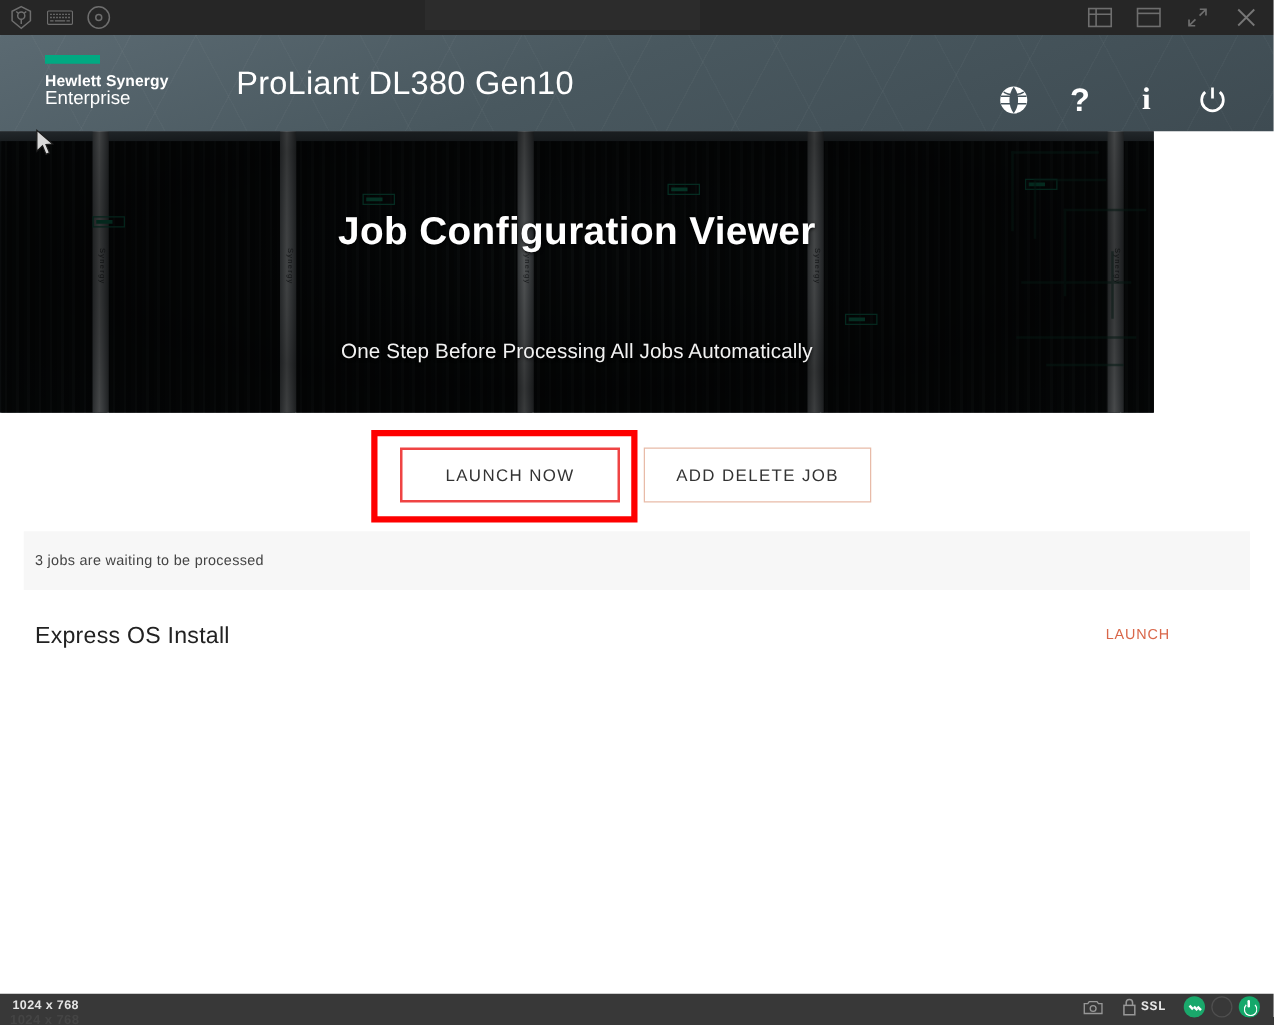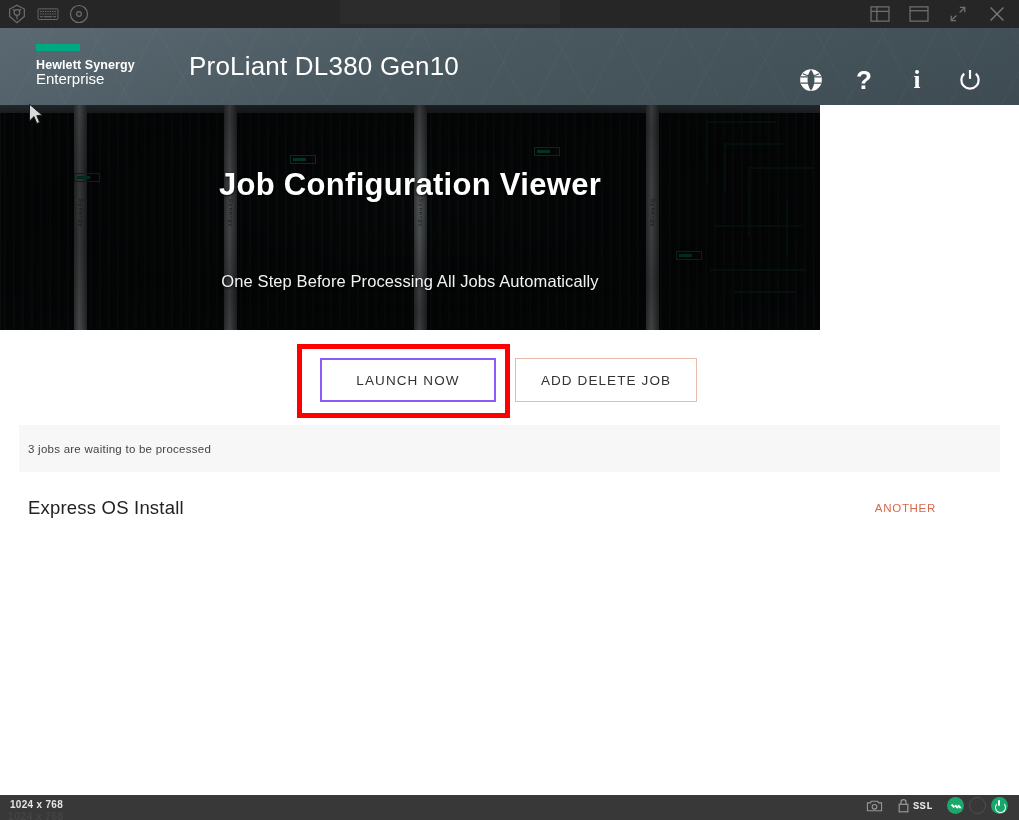--- a/index.html
+++ b/index.html
@@ -62,21 +62,21 @@
     color: #fff; font-size: 26px; font-weight: bold; line-height: 26px;
     width: 26px; text-align: center; user-select: none;
   }
   .hdr-i {
     color: #fff; font-size: 25px; font-weight: bold; line-height: 26px;
     width: 26px; text-align: center; font-family: "Liberation Serif", serif;
   }
 
   
   .hero {
-    position: absolute; top: 105px; left: 0; width: 820px; height: 225px;
+    position: absolute; top: 105px; left: 0; width: 923px; height: 225px;
     overflow: hidden; background: #07090a;
   }
   .hero-photo { position: absolute; inset: 0; }
   .hero-sky {
     position: absolute; left: 0; top: 0; width: 100%; height: 16px;
     background: linear-gradient(180deg,#5d6b74,#2b3338);
   }
   .rack {
     position: absolute; top: 8px; height: 100%;
     background:
@@ -136,21 +136,21 @@
   }
   .btn {
     position: absolute; height: 44px;
     display: flex; align-items: center; justify-content: center;
     background: #ffffff; cursor: pointer;
     font-size: 13.5px; letter-spacing: 1.1px; color: #333333;
     white-space: nowrap;
   }
   .btn-launch {
     left: 320px; top: 0; width: 176px;
-    border: 2px solid #8b5cf6;
+    border: 2px solid #ef4444;
   }
   .btn-add {
     left: 515px; top: 0; width: 182px;
     border: 1.6px solid #e8bba8;
   }
 
   
   .status-strip {
     position: absolute; top: 425px; left: 19px; width: 981px; height: 47px;
     background: #f7f7f7;
@@ -367,21 +367,21 @@
     <div class="btn btn-add">ADD DELETE JOB</div>
   </div>
 
   <div class="status-strip">
     <span>3 jobs are waiting to be processed</span>
   </div>
 
   <div class="job-list">
     <div class="job-row">
       <div class="job-name">Express OS Install</div>
-      <div class="job-delete">ANOTHER</div>
+      <div class="job-delete">LAUNCH</div>
     </div>
   </div>
 
   <div class="cursor">
     <svg viewBox="0 0 16 24">
       <path d="M1.5 1.2 1.5 18 6 13.6 8.8 20.5 11.6 19.3 8.8 12.6 14.2 12.2z" fill="#d9d9d9" stroke="#1b1b1b" stroke-width="1"></path>
     </svg>
   </div>
 
   <div class="console-statusbar">

